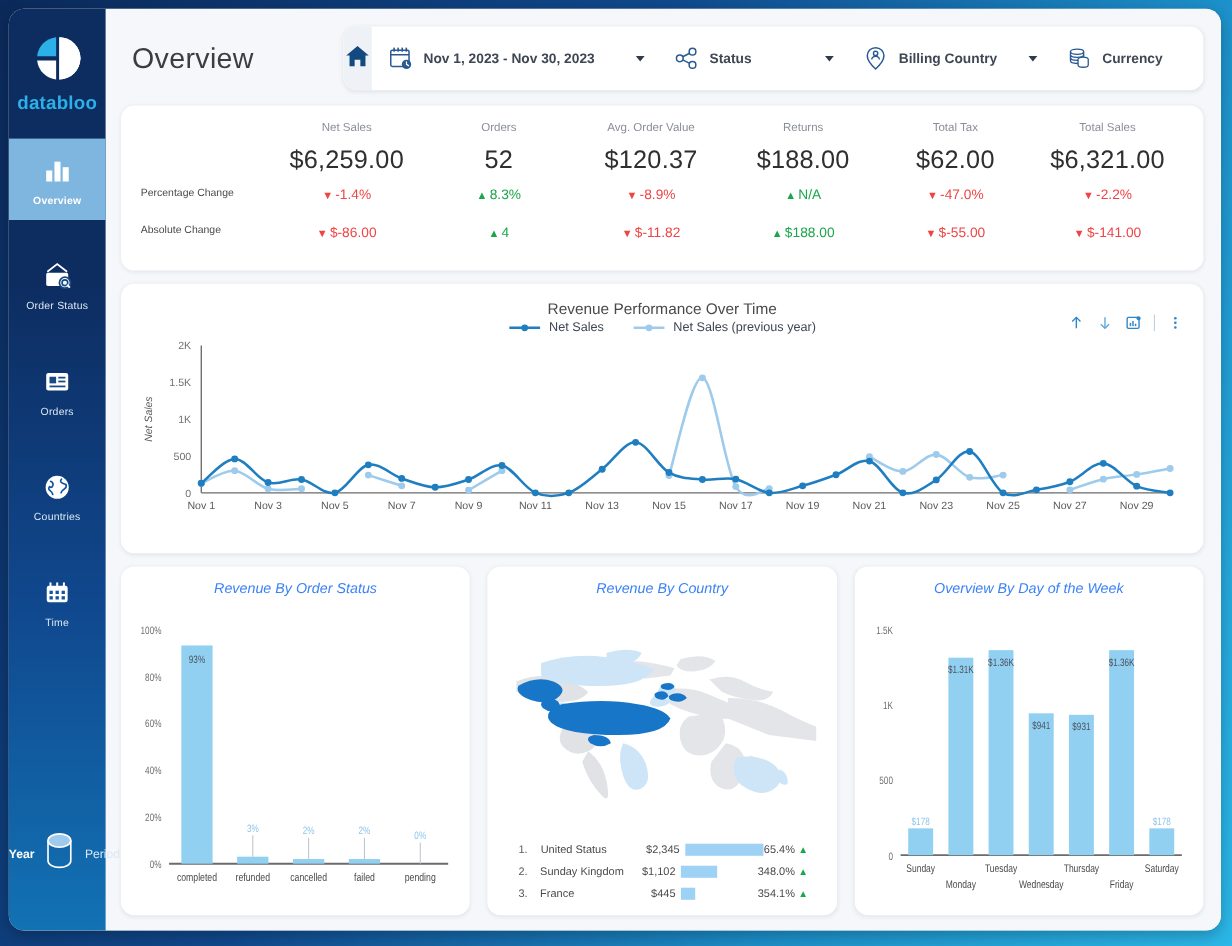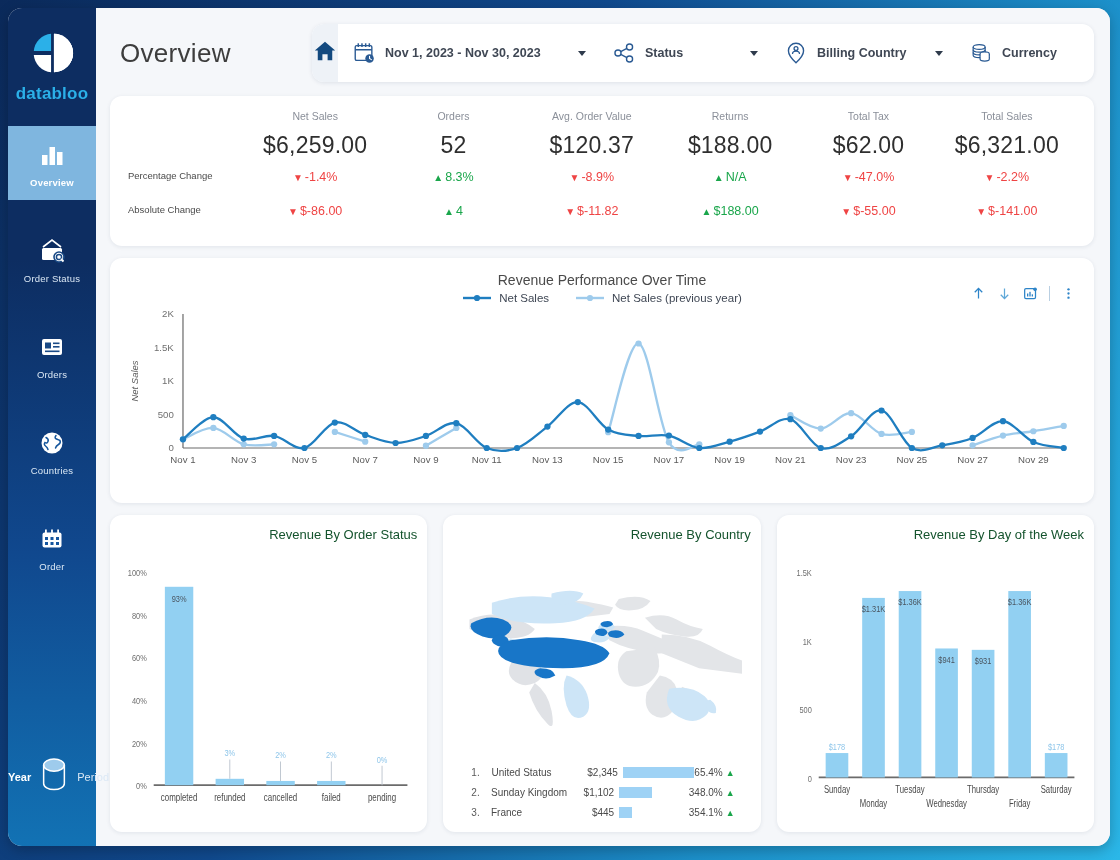--- a/index.html
+++ b/index.html
@@ -145,21 +145,21 @@
   .tool { cursor: pointer; display: flex; align-items: center; color: #2d84c8; }
   .tool-div { width: 1px; height: 15px; background: #b9cfe2; }
   .legend { display: flex; justify-content: center; gap: 26px; margin-top: 4px; }
   .legend-item { display: flex; align-items: center; gap: 7px; font-size: 11.5px; color: #3f4754; }
   .legend-mark { display: block; }
   .line-plot { width: 100%; height: 168px; display: block; margin-top: 2px; }
 
   
   .bottom-row { flex: 1; display: flex; gap: 16px; min-height: 0; }
   .bcard { flex: 1; padding: 12px 10px 8px; display: flex; flex-direction: column; min-width: 0; }
-  .bcard-title { text-align: right; font-size: 13px; color: #14532d; margin-bottom: 4px; }
+  .bcard-title { text-align: center; font-size: 13px; color: #3b82f6; margin-bottom: 4px; font-style: italic; }
   .bplot { width: 100%; flex: 1; display: block; }
 
   
   .map-wrap { flex: 1; display: flex; align-items: center; justify-content: center; min-height: 0; }
   .country-list { padding: 2px 16px 6px 18px; display: flex; flex-direction: column; gap: 9px; }
   .country-row { display: flex; align-items: center; font-size: 10px; color: #4a4a4a; }
   .c-rank { width: 22px; color: #5a5a5a; }
   .c-name { width: 92px; color: #4a4a4a; }
   .c-val { width: 46px; text-align: right; margin-right: 5px; color: #4a4a4a; }
   .c-barwrap { width: 78px; display: flex; align-items: center; }
@@ -251,21 +251,21 @@
             <rect x="20.2" y="5.5" width="1.8" height="3.5" fill="#fff"></rect>
             <rect x="5.5" y="8.5" width="19" height="15" rx="2" fill="#fff"></rect>
             <rect x="8" y="13" width="3" height="3" fill="#15559e"></rect>
             <rect x="13.5" y="13" width="3" height="3" fill="#15559e"></rect>
             <rect x="19" y="13" width="3" height="3" fill="#15559e"></rect>
             <rect x="8" y="18" width="3" height="3" fill="#15559e"></rect>
             <rect x="13.5" y="18" width="3" height="3" fill="#15559e"></rect>
             <rect x="19" y="18" width="3" height="3" fill="#15559e"></rect>
           </svg>
         </span>
-        <span class="nav-label">Order</span>
+        <span class="nav-label">Time</span>
       </div>
     </nav>
 
     <div class="sidebar-bottom">
       <span class="year-label">Year</span>
       <span>
         <svg viewBox="0 0 34 40" width="32" height="38">
           <ellipse cx="17" cy="9.5" rx="11" ry="6.5" fill="#9ecbec" stroke="#fff" stroke-width="1.6"></ellipse>
           <path d="M6 9.5 L6 29 a11 6.5 0 0 0 22 0 L28 9.5" fill="none" stroke="#fff" stroke-width="1.6"></path>
         </svg>
@@ -618,21 +618,21 @@
               <div class="c-val">$445</div>
               <div class="c-barwrap">
                 <div class="c-bar" style="width: 19%;"></div>
               </div>
               <div class="c-pct">354.1%<span class="c-up">▲</span></div>
             </div>
           </div>
       </section>
 
       <section class="card bcard">
-        <div class="bcard-title">Revenue By Day of the Week</div>
+        <div class="bcard-title">Overview By Day of the Week</div>
         <svg class="bplot" id="dow-plot" viewBox="0 0 300 215" preserveAspectRatio="none">
             <text x="25" y="182.2" text-anchor="end" font-size="7.5" fill="#6f6f6f" font-family="&quot;Liberation Sans&quot;, sans-serif">0</text>
             <text x="25" y="129.2" text-anchor="end" font-size="7.5" fill="#6f6f6f" font-family="&quot;Liberation Sans&quot;, sans-serif">500</text>
             <text x="25" y="76.2" text-anchor="end" font-size="7.5" fill="#6f6f6f" font-family="&quot;Liberation Sans&quot;, sans-serif">1K</text>
             <text x="25" y="23.2" text-anchor="end" font-size="7.5" fill="#6f6f6f" font-family="&quot;Liberation Sans&quot;, sans-serif">1.5K</text>
             <line x1="32" y1="179" x2="290" y2="179" stroke="#6b6b6b" stroke-width="1.3"></line>
             <rect x="39.002857142857145" y="160.132" width="22.85142857142857" height="18.868000000000002" fill="#92d0f2"></rect>
             <line x1="50.42857142857143" y1="160.132" x2="50.42857142857143" y2="160.132" stroke="#b9c2cc" stroke-width="0.9"></line>
             <text x="50.42857142857143" y="157.632" text-anchor="middle" font-size="7.5" fill="#8fc6ea" font-family="&quot;Liberation Sans&quot;, sans-serif">$178</text>
             <text x="50.42857142857143" y="191" text-anchor="middle" font-size="7.8" fill="#4a4a4a" font-family="&quot;Liberation Sans&quot;, sans-serif">Sunday</text>

